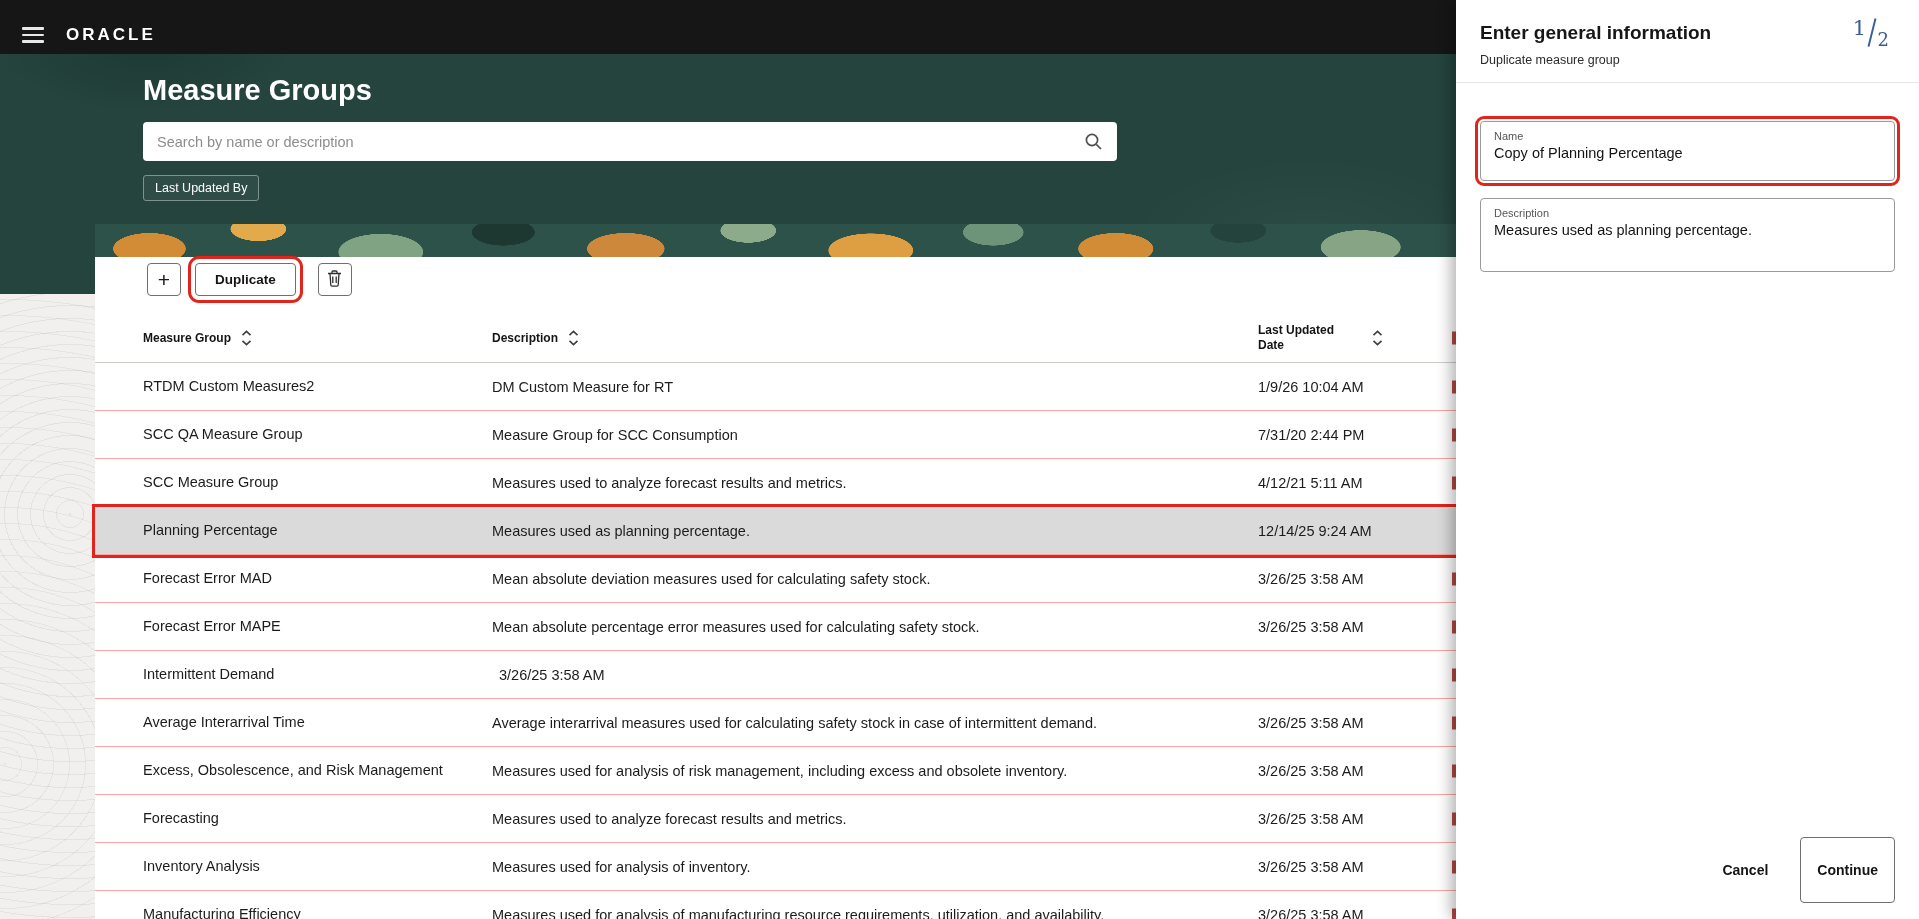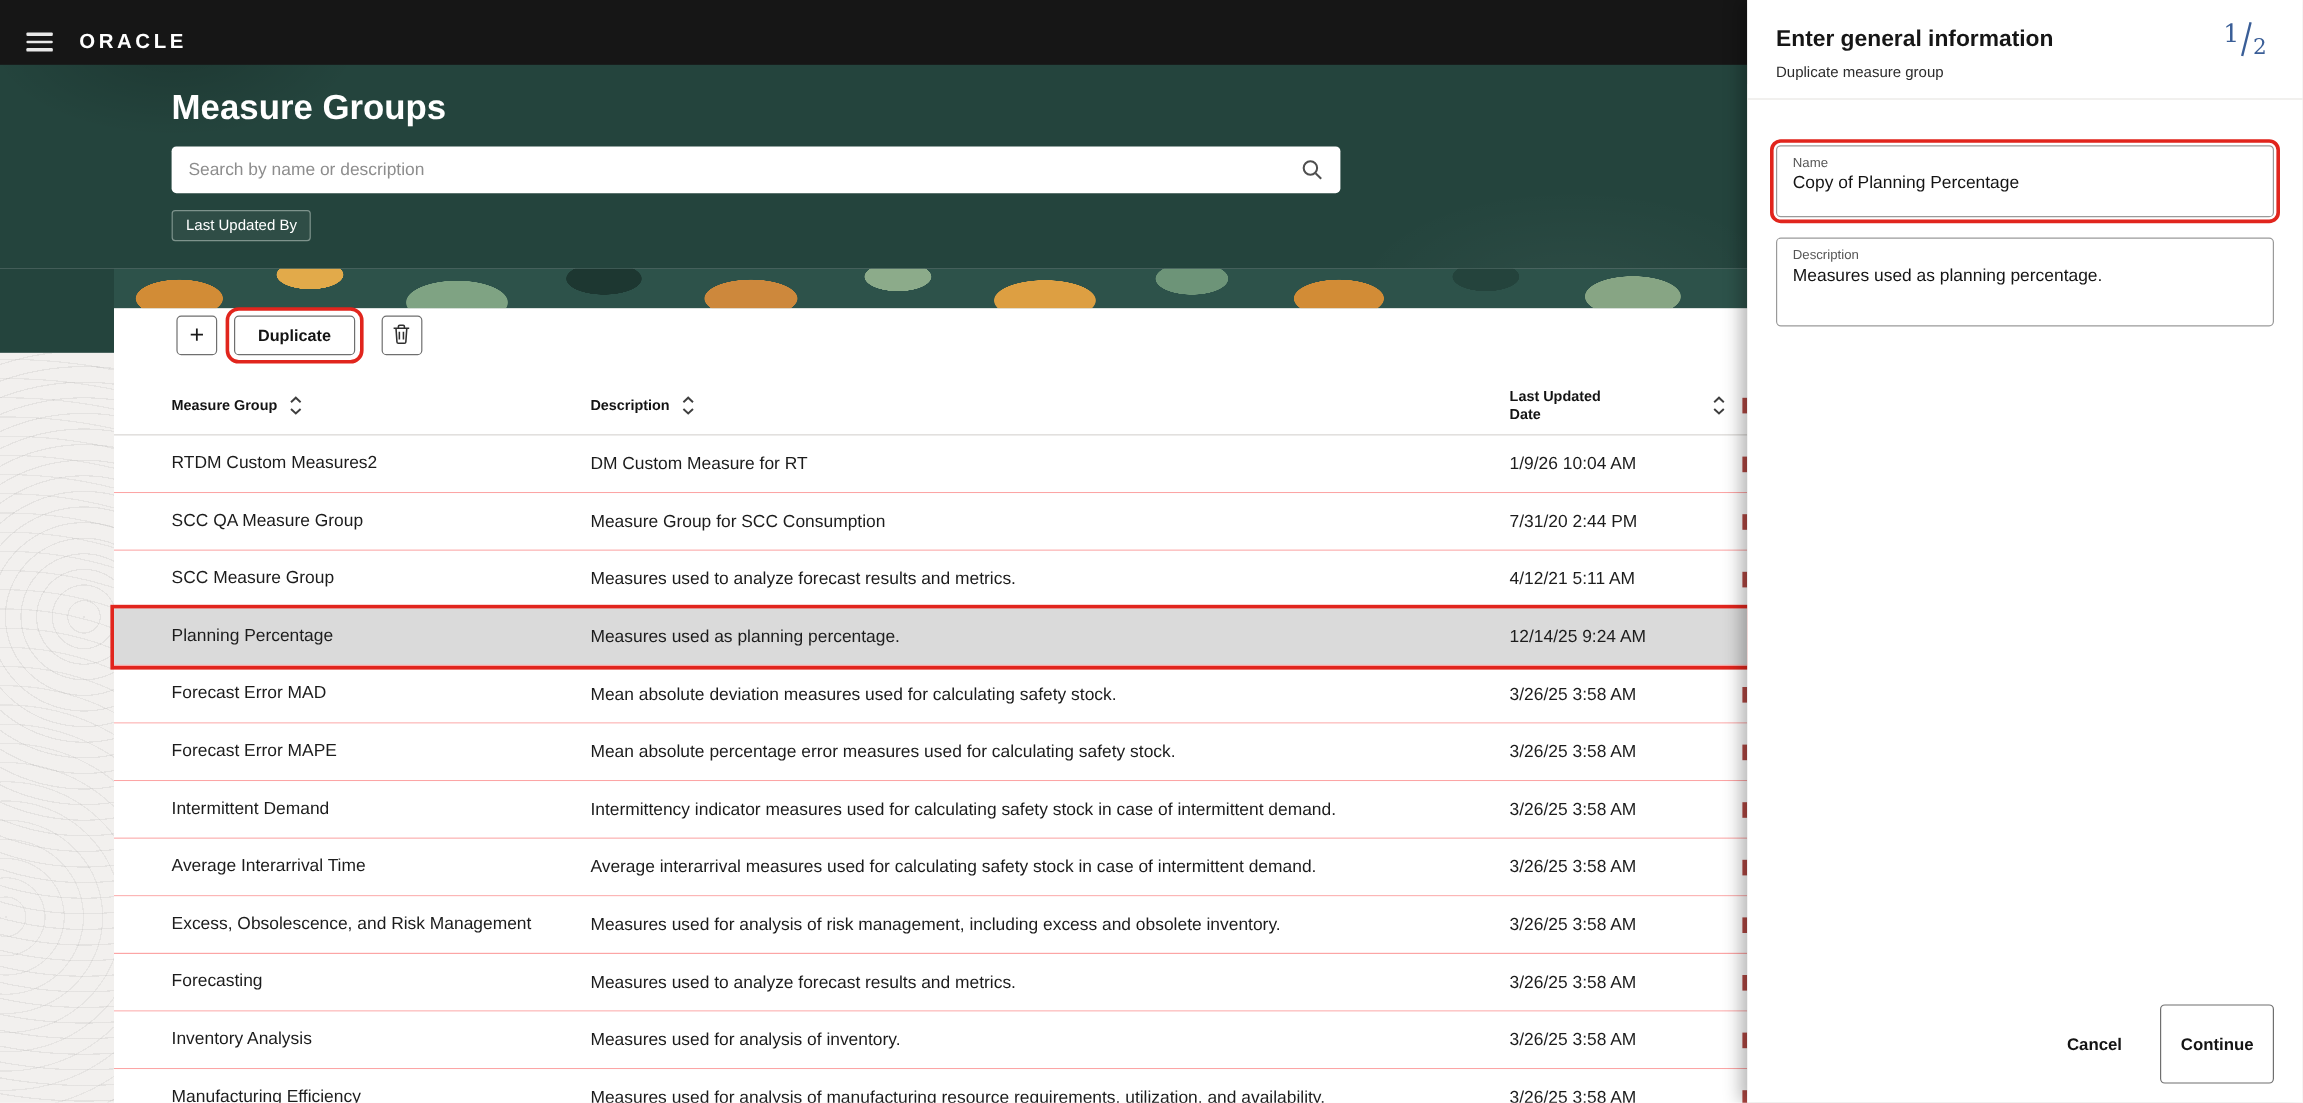--- a/index.html
+++ b/index.html
@@ -86,21 +86,21 @@
     outline:3px solid var(--annot); outline-offset:4px;
   }
   .btn-trash { margin-left:22px; }
 
   .thead {
     display:flex; align-items:center; margin-top:17px; height:50px;
     border-bottom:1px solid #cfccc8; font-weight:700; font-size:12px; color:#141414; position:relative;
   }
   .c1 { width:330px; margin-left:48px; }
   .c2 { width:740px; margin-left:19px; }
-  .c3 { width:180px; margin-left:26px;justify-content:space-between; }
+  .c3 { width:180px; margin-left:26px; }
   .hcell { display:flex; align-items:center; gap:10px; }
   .h3label { width:104px; line-height:1.2; }
   .sort { display:flex; cursor:pointer; flex:none; }
 
   .row {
     display:flex; align-items:center; height:48px; border-bottom:1px solid #fca5a5;
     font-size:14.5px; color:#1c1c1c; position:relative; cursor:pointer; background:#fff;
   }
   .row .c1 { line-height:1.25; }
   .row.selected { background:#dadada; outline:3px solid var(--annot); outline-offset:0; z-index:3; }
@@ -251,21 +251,20 @@
       <span class="clip"></span>
     </div>
     <div class="row">
       <div class="c1">Forecast Error MAPE</div>
       <div class="c2">Mean absolute percentage error measures used for calculating safety stock.</div>
       <div class="c3">3/26/25 3:58 AM</div>
       <span class="clip"></span>
     </div>
     <div class="row">
       <div class="c1">Intermittent Demand</div>
-      <div class="c2">Intermittency indicator measures used for calculating safety stock in case of intermittent demand.</div>
       <div class="c3">3/26/25 3:58 AM</div>
       <span class="clip"></span>
     </div>
     <div class="row">
       <div class="c1">Average Interarrival Time</div>
       <div class="c2">Average interarrival measures used for calculating safety stock in case of intermittent demand.</div>
       <div class="c3">3/26/25 3:58 AM</div>
       <span class="clip"></span>
     </div>
     <div class="row">

